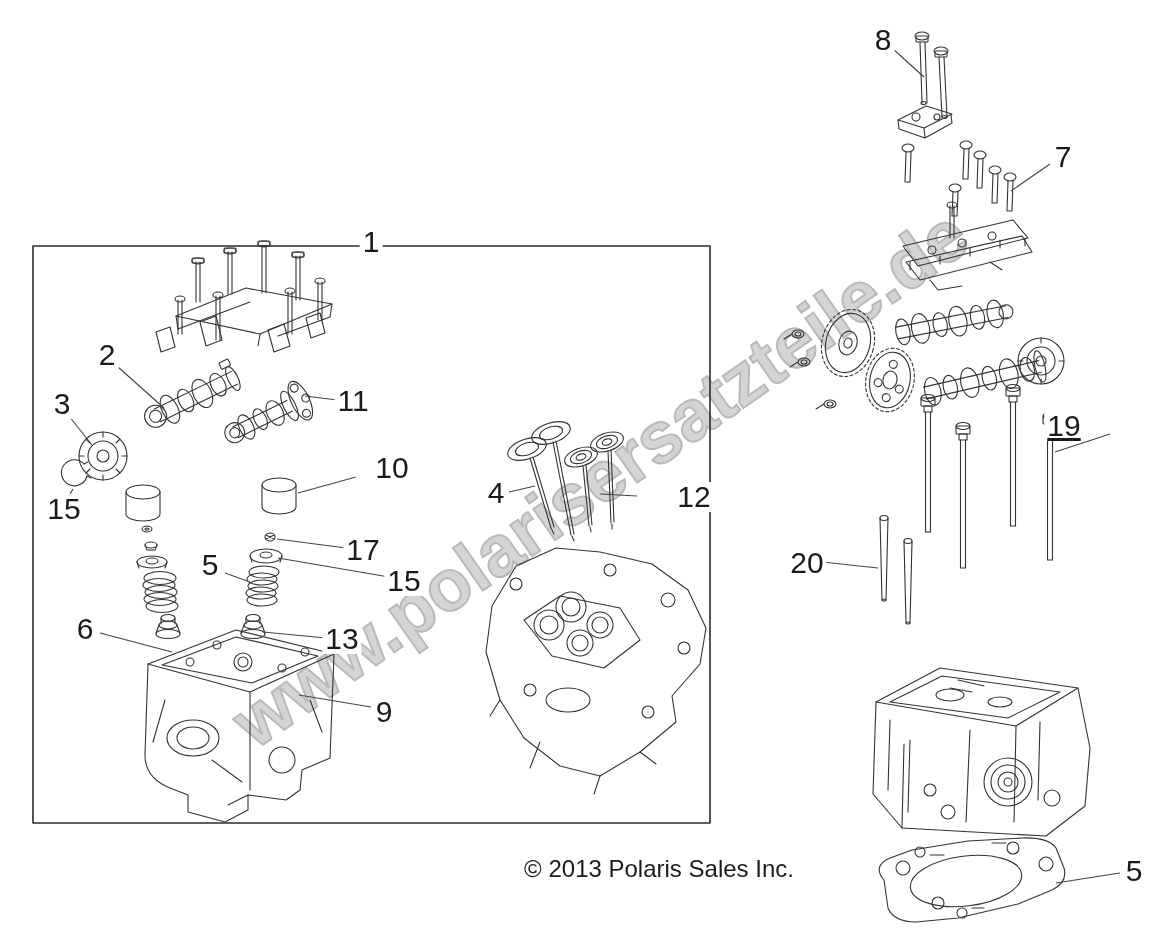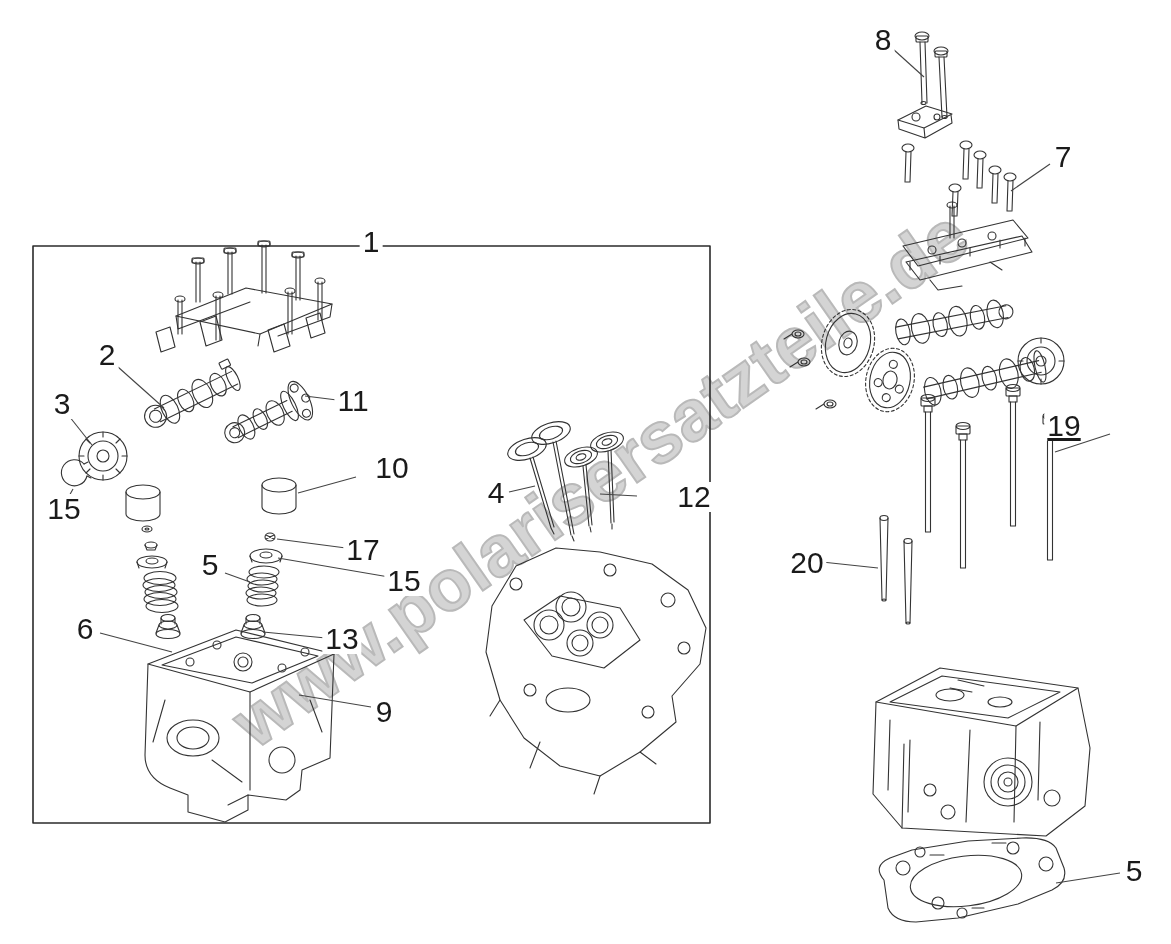--- a/index.html
+++ b/index.html
@@ -363,20 +363,21 @@
       <line x1="371" y1="707" x2="299" y2="695" stroke="#444" stroke-width="1.1"></line>
       <line x1="509" y1="492" x2="535" y2="486" stroke="#444" stroke-width="1.1"></line>
       <line x1="637" y1="496" x2="600" y2="494" stroke="#444" stroke-width="1.1"></line>
       <line x1="893" y1="49" x2="924" y2="77" stroke="#444" stroke-width="1.1"></line>
       <line x1="1050" y1="164" x2="1011" y2="191" stroke="#444" stroke-width="1.1"></line>
       <line x1="1110" y1="434" x2="1055" y2="452" stroke="#444" stroke-width="1.1"></line>
       <line x1="822" y1="562" x2="878" y2="568" stroke="#444" stroke-width="1.1"></line>
       <line x1="1120" y1="873" x2="1056" y2="883" stroke="#444" stroke-width="1.1"></line>
     </svg>
 
+  <div id="copyright" style="left: 659px; top: 869px;">© 2013 Polaris Sales Inc.</div>
 <div class="callout" style="left: 371px; top: 242px;">1</div>
     <div class="callout" style="left: 107px; top: 355px;">2</div>
     <div class="callout" style="left: 62px; top: 404px;">3</div>
     <div class="callout" style="left: 64px; top: 509px;">15</div>
     <div class="callout" style="left: 392px; top: 468px;">10</div>
     <div class="callout" style="left: 353px; top: 401px;">11</div>
     <div class="callout" style="left: 210px; top: 565px;">5</div>
     <div class="callout" style="left: 363px; top: 550px;">17</div>
     <div class="callout" style="left: 404px; top: 581px;">15</div>
     <div class="callout" style="left: 85px; top: 629px;">6</div>

